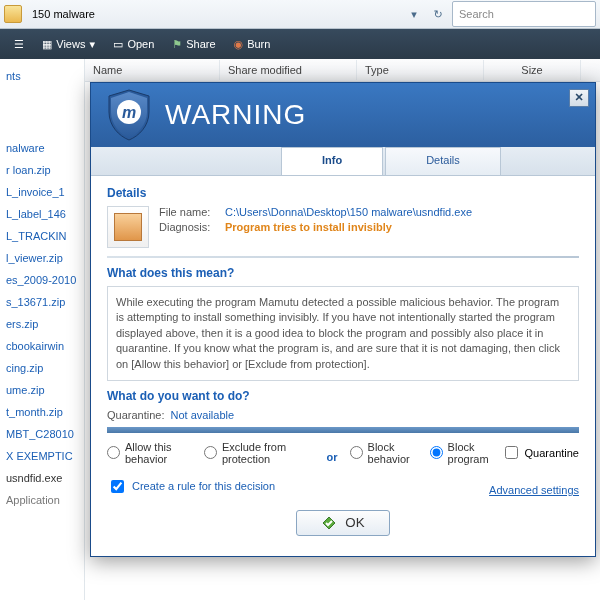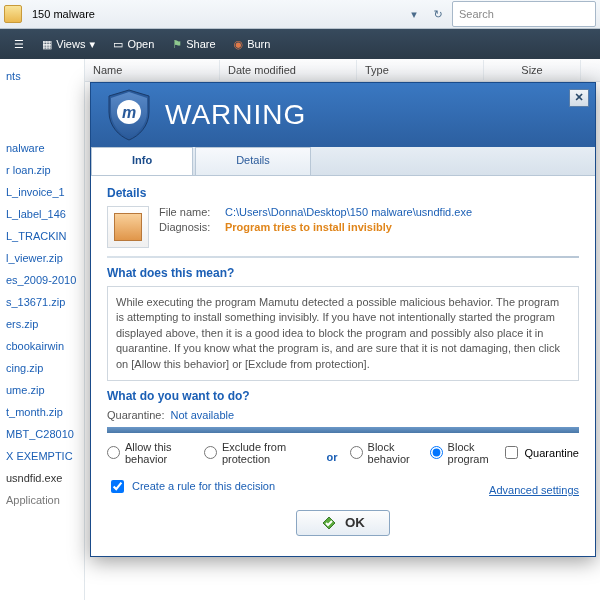--- a/index.html
+++ b/index.html
@@ -24,21 +24,21 @@
 .exe-icon{display:inline-block;width:14px;height:14px;background:linear-gradient(#fff,#ddd);border:1px solid #bbb;margin-right:4px;vertical-align:middle;position:relative}
 .exe-icon::after{content:"";position:absolute;bottom:1px;left:1px;width:6px;height:6px;background:#d97a2f}
 
 
 .dlg{position:absolute;left:90px;top:82px;width:504px;border:1px solid #1a4b8a;background:#fff;box-shadow:0 4px 20px rgba(0,0,0,.4);z-index:10}
 .dlg-hdr{height:64px;background:linear-gradient(#3a78c2,#2c5fa0);display:flex;align-items:center;padding:0 14px;position:relative}
 .dlg-close{position:absolute;right:6px;top:6px;width:18px;height:16px;background:linear-gradient(#f0f4f8,#d4dde6);border:1px solid #5a7ea8;color:#2a4a6a;text-align:center;line-height:14px;font-size:11px;font-weight:bold}
 .shield{width:48px;height:54px;position:relative;margin-right:12px}
 .shield svg{width:48px;height:54px}
 .dlg-title{color:#fff;font-size:28px;font-weight:300;letter-spacing:1px}
-.tabs{display:flex;height:28px;background:linear-gradient(#e6edf4,#d7e1eb);border-bottom:1px solid #b8c7d6;}
+.tabs{display:flex;height:28px;background:linear-gradient(#e6edf4,#d7e1eb);border-bottom:1px solid #b8c7d6;padding-left:190px}
 .tab{padding:6px 40px;border:1px solid #b8c7d6;border-bottom:none;color:#2a5a9a;margin-right:2px;background:linear-gradient(#f7f9fc,#e6edf4)}
 .tab.active{background:#fff;font-weight:bold;color:#1a4b8a}
 .dlg-body{padding:10px 16px;background:#fff}
 .sec-title{color:#1b5fb5;font-weight:bold;font-size:12px;margin-bottom:6px}
 .det-row{display:flex;margin-bottom:4px}
 .det-icon{width:40px;height:40px;border:1px solid #cfd7df;margin-right:10px;background:linear-gradient(#fff,#f0f0f0);display:flex;align-items:center;justify-content:center}
 .det-icon-inner{width:26px;height:26px;background:linear-gradient(#f9d09a,#e0964a);border:1px solid #b8783a}
 .det-fields{flex:1}
 .det-fields div{display:flex;margin-bottom:3px}
 .det-label{width:66px;color:#555}
@@ -53,21 +53,21 @@
 .opts{display:flex;align-items:flex-start;gap:8px;margin-bottom:8px}
 .opts-col{display:flex;gap:6px}
 .radio-row{display:flex;align-items:center;gap:5px;color:#333}
 .radio-row input{margin:0}
 .or{color:#1b5fb5;font-weight:bold;padding:10px 4px 0}
 .chk-quar{display:flex;align-items:center;gap:4px;margin-left:12px}
 .bottom-row{display:flex;align-items:flex-end;justify-content:space-between;padding:4px 0 8px}
 .rule-chk{display:flex;align-items:center;gap:5px;color:#1b5fb5}
 .adv{color:#1b5fb5;text-decoration:underline}
 .ok-row{text-align:center;padding:6px 0 10px}
-.ok-btn{display:inline-flex;align-items:center;gap:8px;padding:4px 24px;border:1px solid #8aa6c2;background:linear-gradient(#fdfdfd,#e6edf4);border-radius:3px;font-weight:bold;color:#333}
+.ok-btn{display:inline-flex;align-items:center;gap:8px;padding:4px 24px;border:1px solid #8aa6c2;background:linear-gradient(#fdfdfd,#e6edf4);border-radius:3px;font-weight:normal;color:#333}
 .ok-icon{width:16px;height:16px}
 </style>
 </head>
 <body>
 
 <div class="addr-bar">
   <div class="addr-folder"></div>
   <div class="addr-text">150 malware</div>
   <div class="addr-mid"></div>
   <div class="addr-btn">▾</div>
@@ -116,21 +116,21 @@
     <div>MBT_C28010</div>
     <div>X EXEMPTIC</div>
     <div style="color:#333">usndfid.exe</div>
     <div style="color:#777">Application</div>
   </div>
 
   <div class="main">
     <div class="filelist">
       <div class="fl-head">
         <div class="col-name">Name</div>
-        <div class="col-date">Date modified</div>
+        <div class="col-date">Share modified</div>
         <div class="col-type">Type</div>
         <div class="col-size">Size</div>
       </div>
       <div class="fl-row">
         <div class="col-name"><span class="exe-icon"></span><span>usndfid.exe</span></div>
         <div class="col-date">12/21/2010 2:20 AM</div>
         <div class="col-type">Application</div>
         <div class="col-size">52 KB</div>
       </div>
     </div>

